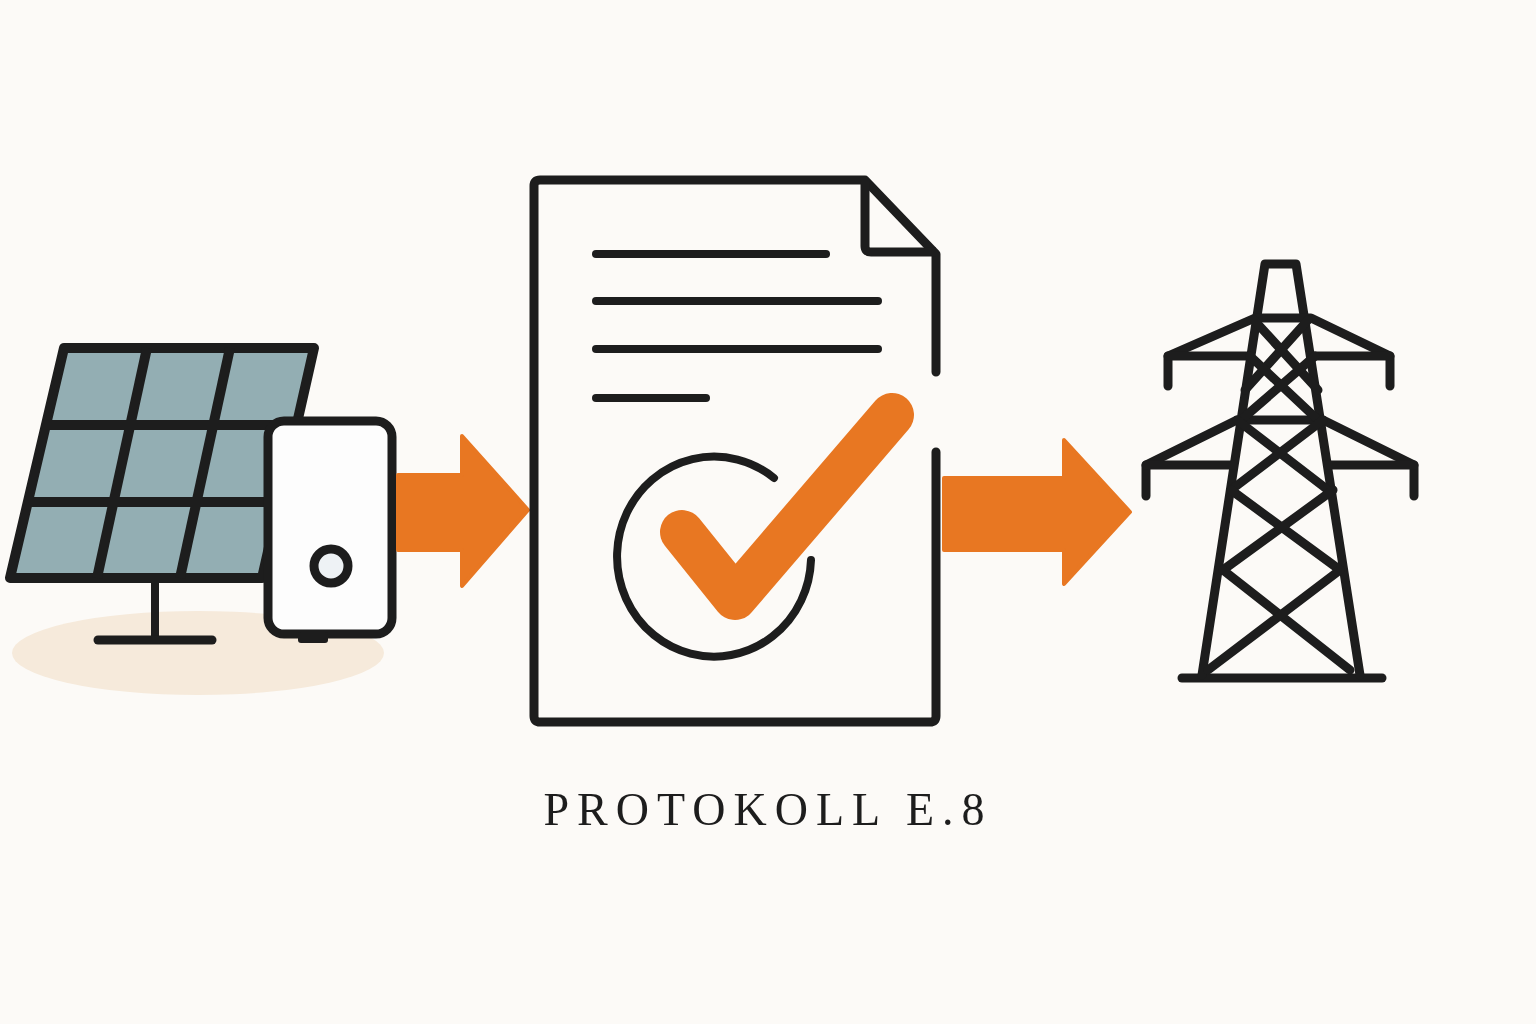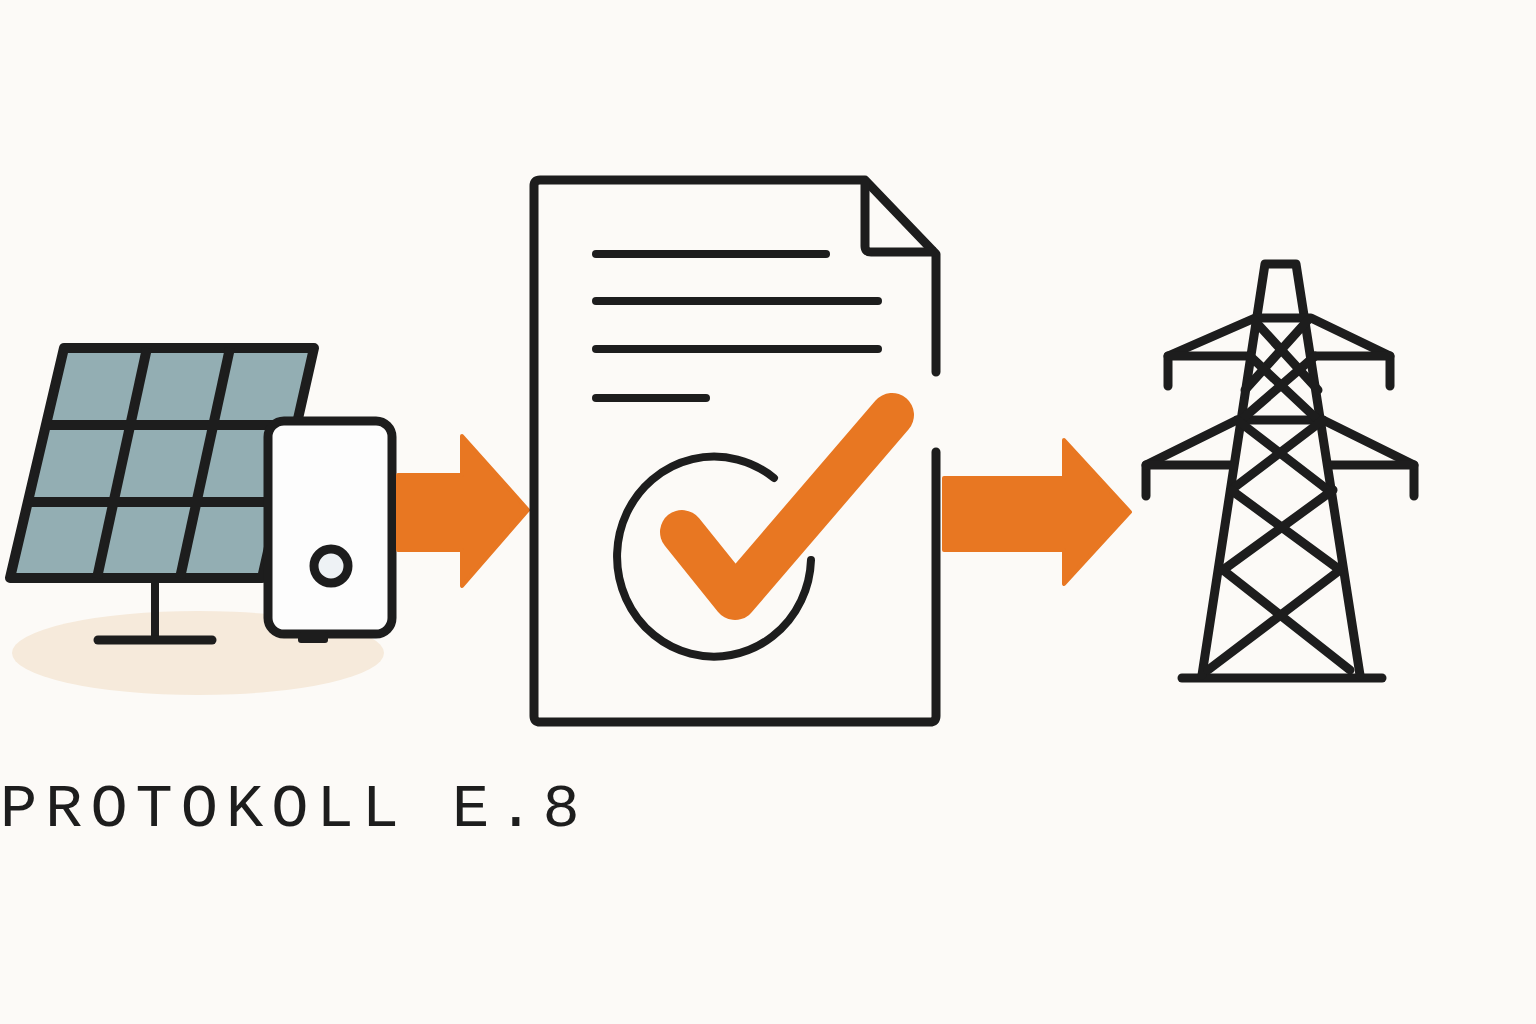--- a/index.html
+++ b/index.html
@@ -1,18 +1,18 @@
 <!DOCTYPE html>
 <html><head>
 <meta charset="utf-8">
 <style>
   html, body { margin:0; padding:0; }
   body { width:1536px; height:1024px; background:#fcfaf7; overflow:hidden; position:relative; font-family:"DejaVu Sans", sans-serif; }
   #stage { position:absolute; left:0; top:0; width:1536px; height:1024px; }
-  .caption { position:absolute; left:0; width:1536px; top:770px; font-family:Liberation Mono, monospace; font-size:62px; letter-spacing:8px; color:#1d1d1d; font-weight:normal; line-height:80px; }
+  .caption { position:absolute; left:0; width:1536px; top:770px; text-align:center; font-family:Liberation Serif, serif; font-size:46px; letter-spacing:8px; color:#1d1d1d; font-weight:normal; line-height:80px; }
 </style>
 </head>
 <body>
 
 <div id="stage">
   <svg width="1536" height="1024" viewBox="0 0 1536 1024" xmlns="http://www.w3.org/2000/svg">
 
     <g>
       <ellipse cx="198" cy="653" rx="186" ry="42" fill="#f6eadb"></ellipse>
 

